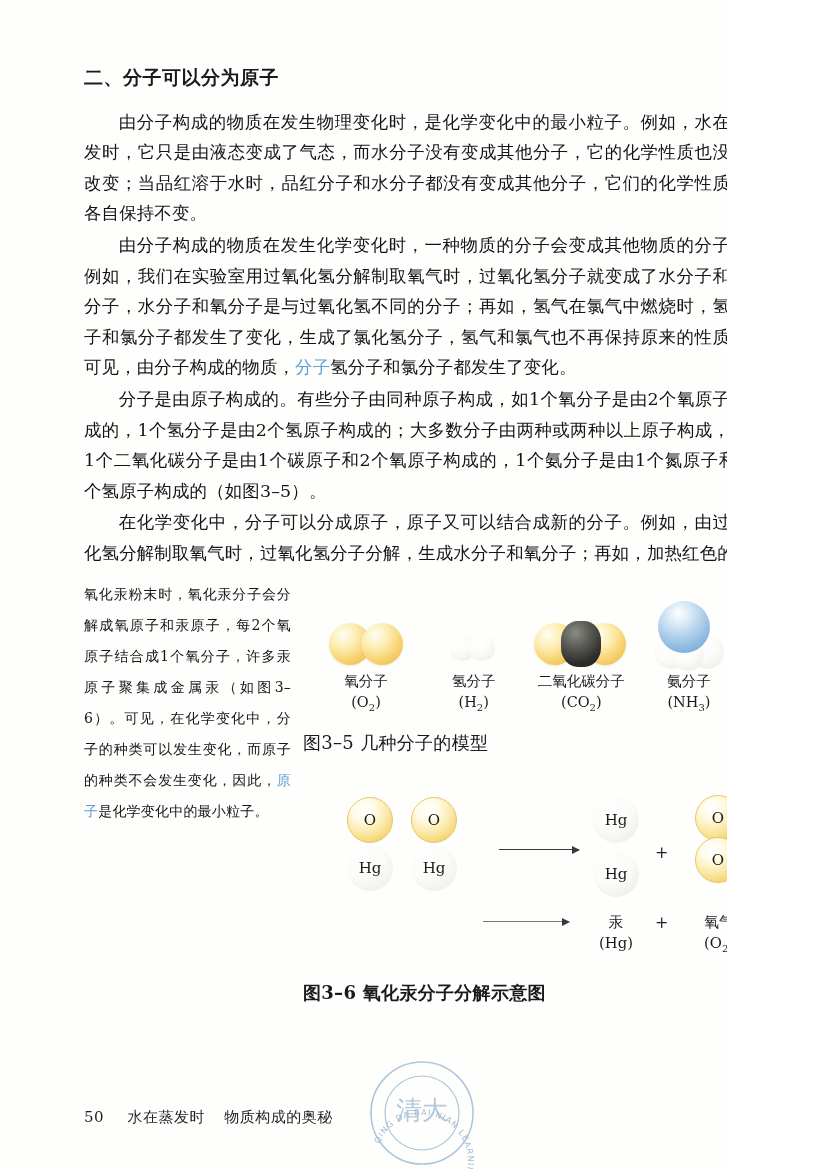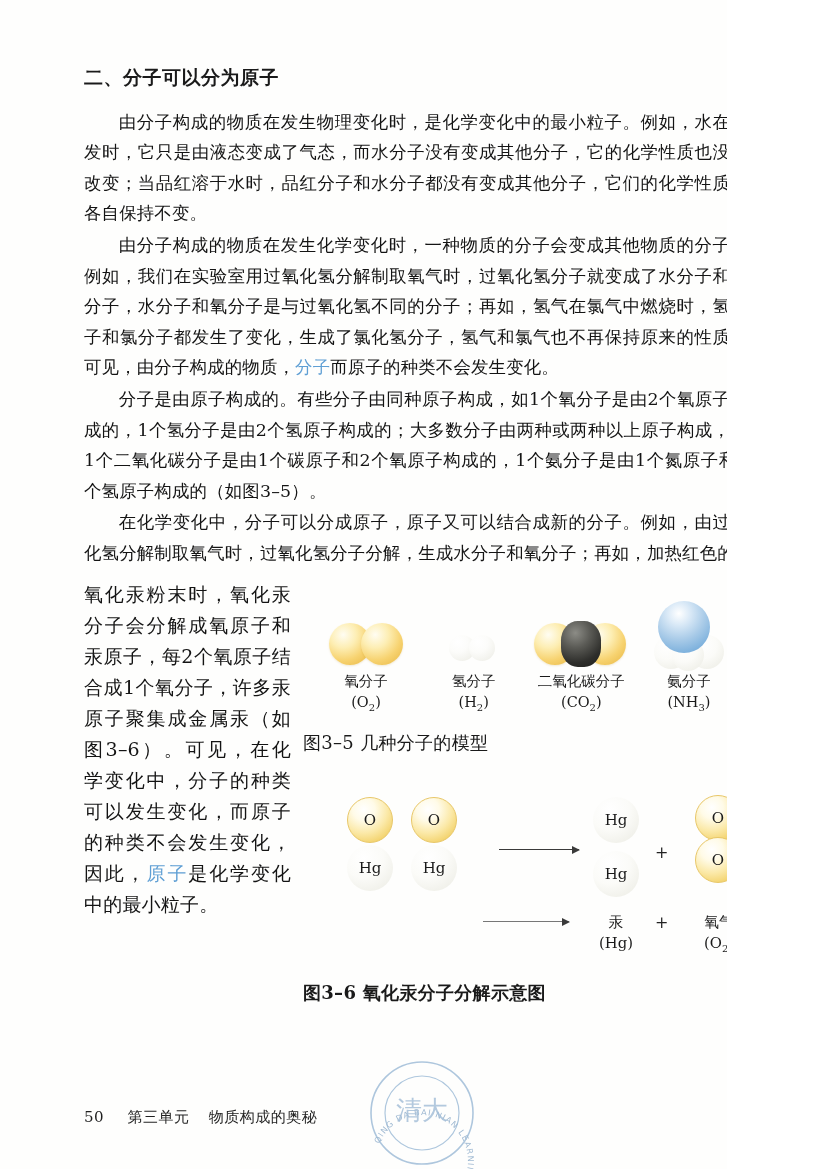--- a/index.html
+++ b/index.html
@@ -55,21 +55,21 @@
   
   .wrap-zone {
     position: relative;
   }
   .figures-float {
     float: right;
     width: 445px;
     margin-left: 12px;
   }
   .left-col-text {
-    font-size: 19px;
+    font-size: 14px;
     line-height: 31px;
     color: #141414;
     text-align: justify;
     text-justify: inter-ideograph;
     letter-spacing: 0.2px;
   }
 
   
   .figure {
     position: relative;
@@ -228,21 +228,21 @@
 <body>
 
 <div class="page">
 
   <div class="content">
 
     <h2 class="section-heading">二、分子可以分为原子</h2>
 
     <p class="para">由分子构成的物质在发生物理变化时，是化学变化中的最小粒子。例如，水在蒸发时，它只是由液态变成了气态，而水分子没有变成其他分子，它的化学性质也没有改变；当品红溶于水时，品红分子和水分子都没有变成其他分子，它们的化学性质也各自保持不变。</p>
 
-    <p class="para"><span>由分子构成的物质在发生化学变化时，一种物质的分子会变成其他物质的分子。例如，我们在实验室用过氧化氢分解制取氧气时，过氧化氢分子就变成了水分子和氧分子，水分子和氧分子是与过氧化氢不同的分子；再如，氢气在氯气中燃烧时，氢分子和氯分子都发生了变化，生成了氯化氢分子，氢气和氯气也不再保持原来的性质。可见，由分子构成的物质，</span><span class="kw">分子</span><span>而原子的种类不会发生变化。</span></p>
+    <p class="para"><span>由分子构成的物质在发生化学变化时，一种物质的分子会变成其他物质的分子。例如，我们在实验室用过氧化氢分解制取氧气时，过氧化氢分子就变成了水分子和氧分子，水分子和氧分子是与过氧化氢不同的分子；再如，氢气在氯气中燃烧时，氢分子和氯分子都发生了变化，生成了氯化氢分子，氢气和氯气也不再保持原来的性质。可见，由分子构成的物质，</span><span class="kw">分子</span><span>氢分子和氯分子都发生了变化。</span></p>
 
     <p class="para">分子是由原子构成的。有些分子由同种原子构成，如1个氧分子是由2个氧原子构成的，1个氢分子是由2个氢原子构成的；大多数分子由两种或两种以上原子构成，如1个二氧化碳分子是由1个碳原子和2个氧原子构成的，1个氨分子是由1个氮原子和3个氢原子构成的（如图3–5）。</p>
 
     <p class="para tight">在化学变化中，分子可以分成原子，原子又可以结合成新的分子。例如，由过氧化氢分解制取氧气时，过氧化氢分子分解，生成水分子和氧分子；再如，加热红色的</p>
 
     <div class="wrap-zone clearfix">
 
       <div class="figures-float">
 
         <div class="figure">
@@ -378,17 +378,17 @@
       <circle cx="56" cy="56" r="37" fill="none" stroke="#6d9ac4" stroke-width="1.2"></circle>
       <text font-family="'DejaVu Sans','Liberation Sans',sans-serif" font-size="8.2" fill="#4f7fae" letter-spacing="1.1">
         <textPath href="#wmArc" startOffset="6%">QING DA BAI NIAN LEARNING WEBSITE</textPath>
       </text>
       <text x="56" y="62" text-anchor="middle" font-family="'DejaVu Sans','Liberation Sans',sans-serif" font-size="26" fill="#5d8cba" opacity="0.85">清大</text>
     </svg>
   </div>
 
   <div class="footer">
     <span class="pg">50</span>
-    <span class="unit">第三单元</span>
+    <span class="unit">水在蒸发时</span>
     <span>物质构成的奥秘</span>
   </div>
 
 </div>
 
 </body></html>

